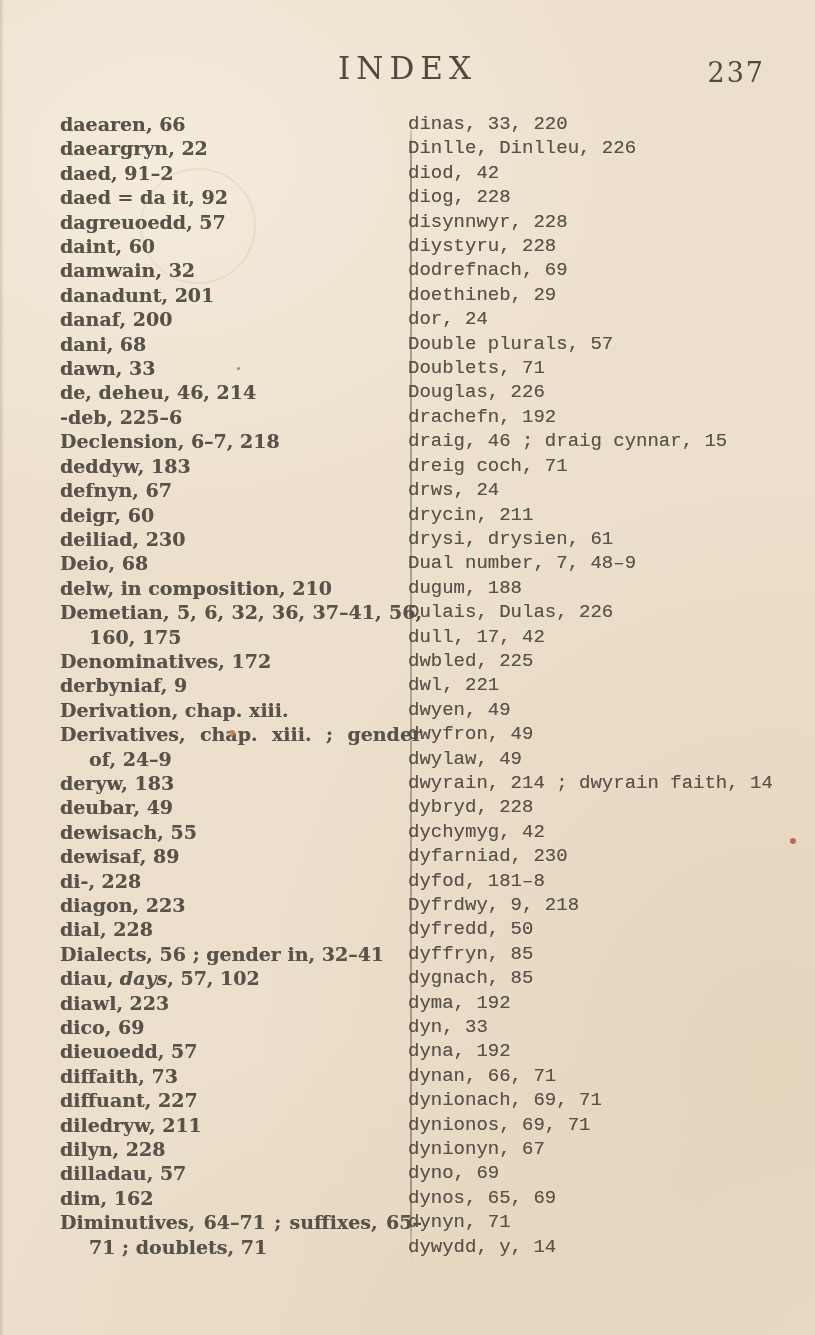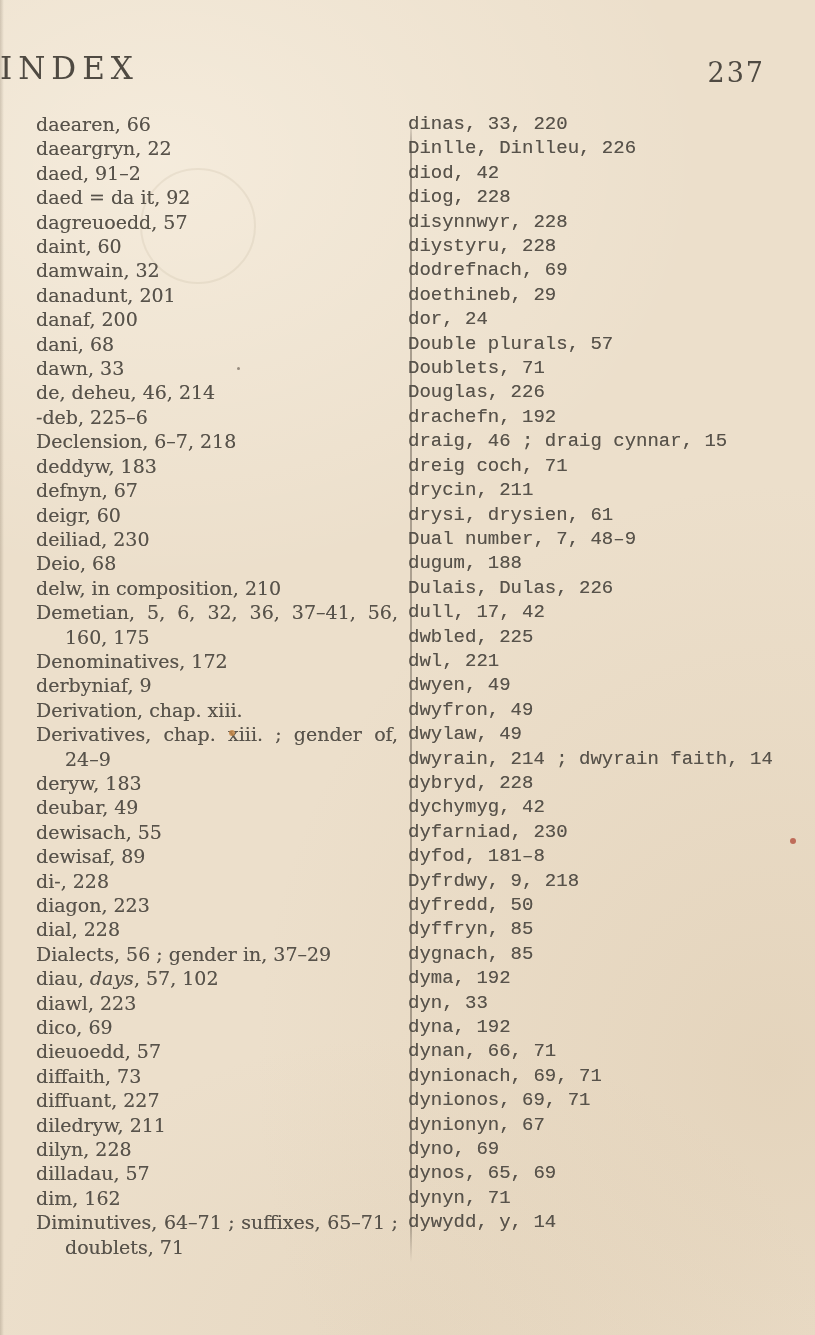--- a/index.html
+++ b/index.html
@@ -29,21 +29,21 @@
     left: 0; top: 0; bottom: 0;
     width: 4px;
     background: linear-gradient(to right, rgba(110,95,75,0.25), rgba(110,95,75,0));
   }
   .header-title {
     position: absolute;
     top: 50px;
     left: 0;
     width: 815px;
     margin: 0;
-    text-align: left;
+    text-align: center;
     font-size: 31px;
     font-weight: normal;
     letter-spacing: 6px;
     color: #4f4a42;
   }
   .page-number {
     position: absolute;
     top: 57px;
     right: 50px;
     font-size: 27px;
@@ -51,21 +51,21 @@
     color: #4f4a42;
   }
   .col {
     position: absolute;
     top: 112px;
     font-size: 19px;
     line-height: 24.4px;
     color: #57524a;
     text-shadow: 0 0 0.5px rgba(87,82,74,0.55);
   }
-  .col-left  { left: 36px;  width: 362px; }
+  .col-left  { left: 60px;  width: 362px; font-weight: bold; }
   .col-right { left: 408px; width: 370px; font-family: Liberation Mono, monospace; }
   .entry {
     margin: 0;
     padding-left: 29px;
     text-indent: -29px;
     text-align: justify;
   }
   .divider {
     position: absolute;
     left: 410px;
@@ -143,21 +143,21 @@
       <p class="entry">derbyniaf, 9</p>
       <p class="entry">Derivation, chap. xiii.</p>
       <p class="entry">Derivatives, chap. xiii. ; gender of, 24–9</p>
       <p class="entry">deryw, 183</p>
       <p class="entry">deubar, 49</p>
       <p class="entry">dewisach, 55</p>
       <p class="entry">dewisaf, 89</p>
       <p class="entry">di-, 228</p>
       <p class="entry">diagon, 223</p>
       <p class="entry">dial, 228</p>
-      <p class="entry">Dialects, 56 ; gender in, 37–29</p>
+      <p class="entry">Dialects, 56 ; gender in, 32–41</p>
       <p class="entry">diau, <i>days</i>, 57, 102</p>
       <p class="entry">diawl, 223</p>
       <p class="entry">dico, 69</p>
       <p class="entry">dieuoedd, 57</p>
       <p class="entry">diffaith, 73</p>
       <p class="entry">diffuant, 227</p>
       <p class="entry">diledryw, 211</p>
       <p class="entry">dilyn, 228</p>
       <p class="entry">dilladau, 57</p>
       <p class="entry">dim, 162</p>
@@ -173,20 +173,21 @@
       <p class="entry">diystyru, 228</p>
       <p class="entry">dodrefnach, 69</p>
       <p class="entry">doethineb, 29</p>
       <p class="entry">dor, 24</p>
       <p class="entry">Double plurals, 57</p>
       <p class="entry">Doublets, 71</p>
       <p class="entry">Douglas, 226</p>
       <p class="entry">drachefn, 192</p>
       <p class="entry">draig, 46 ; draig cynnar, 15</p>
       <p class="entry">dreig coch, 71</p>
+      <p class="entry">drws, 24</p>
       <p class="entry">drycin, 211</p>
       <p class="entry">drysi, drysien, 61</p>
       <p class="entry">Dual number, 7, 48–9</p>
       <p class="entry">dugum, 188</p>
       <p class="entry">Dulais, Dulas, 226</p>
       <p class="entry">dull, 17, 42</p>
       <p class="entry">dwbled, 225</p>
       <p class="entry">dwl, 221</p>
       <p class="entry">dwyen, 49</p>
       <p class="entry">dwyfron, 49</p>

